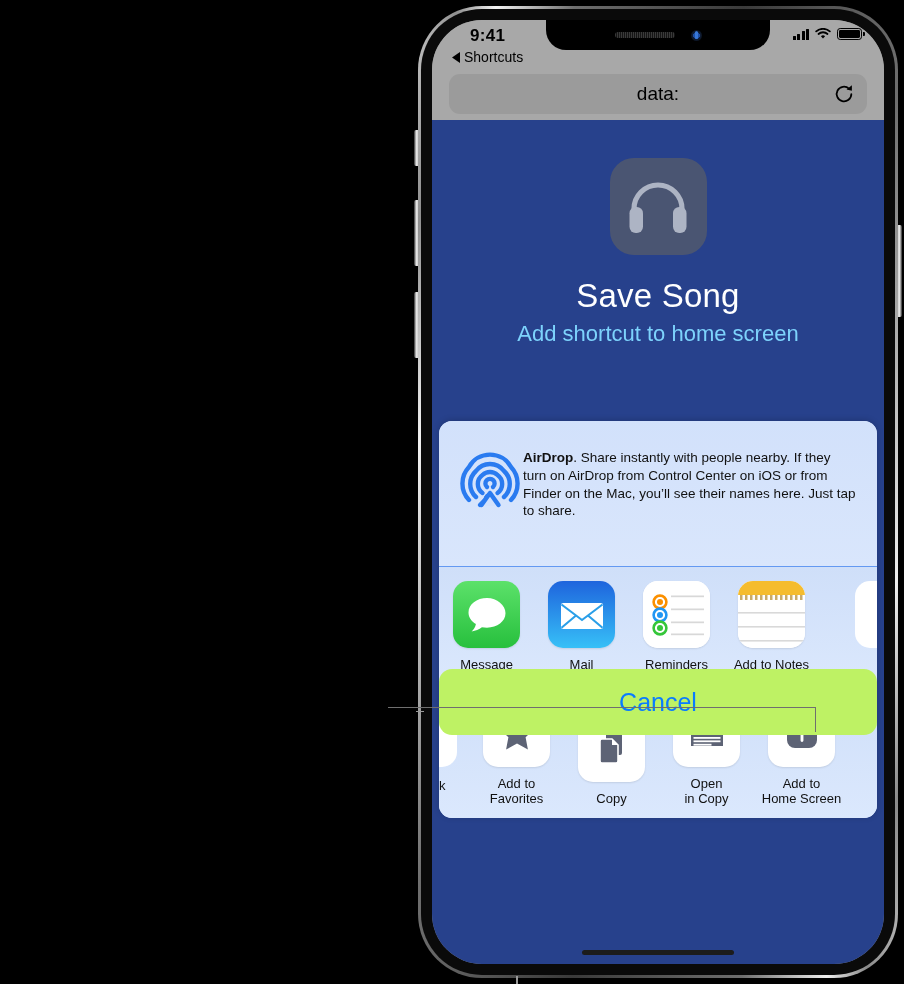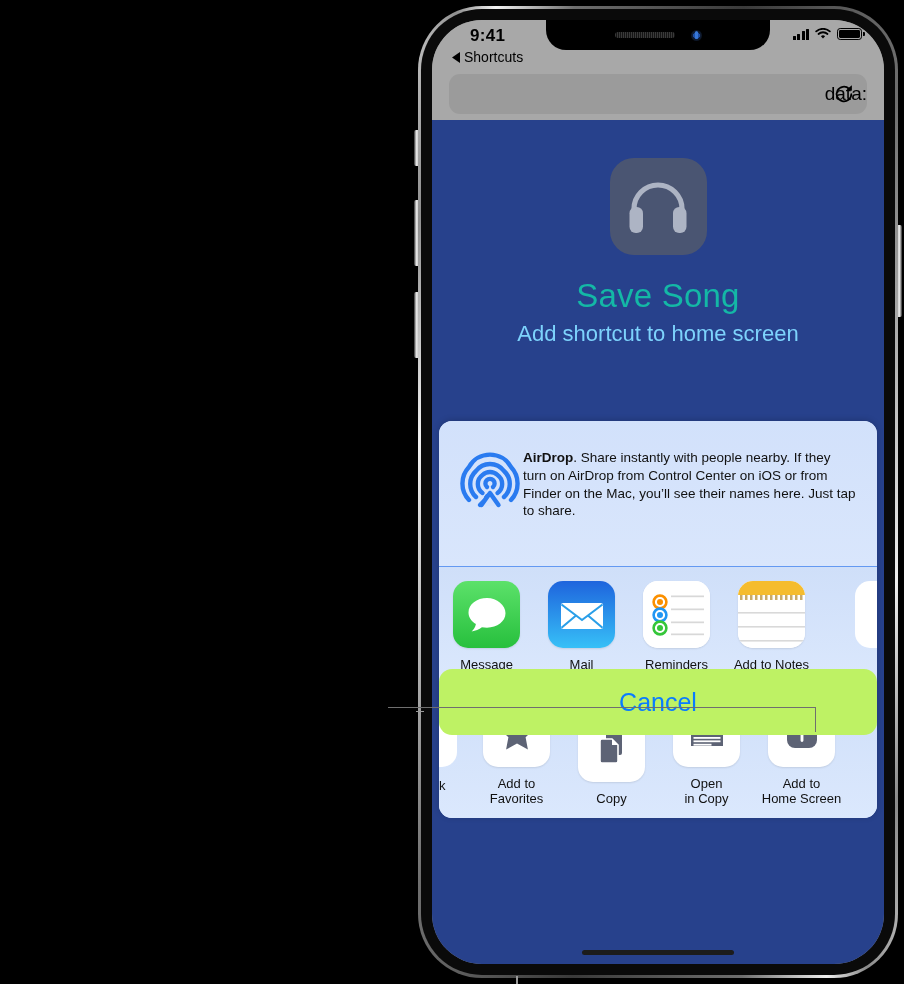--- a/index.html
+++ b/index.html
@@ -106,21 +106,21 @@
 
   
   .urlbar-wrap {
     position: absolute; top: 48px; left: 0; right: 0; height: 52px;
     background: #a8a8a8; z-index: 25;
     display: flex; align-items: center; justify-content: center;
   }
   .urlbar {
     width: 418px; height: 40px; border-radius: 11px;
     background: #9b9b9b;
-    display: flex; align-items: center; justify-content: flex-end;
+    display: flex; align-items: center; justify-content: center;
     position: relative;
   }
   .urlbar .urltext { font-size: 19px; color: #000; font-weight: 400; }
   .reload {
     position: absolute; right: 12px; top: 50%; transform: translateY(-50%);
     width: 22px; height: 22px;
   }
 
   
   .page {
@@ -131,21 +131,21 @@
   .hero { padding-top: 38px; text-align: center; }
   .hero-icon {
     width: 97px; height: 97px; margin: 0 auto;
     border-radius: 24px;
     background: #4e5770;
     display: flex; align-items: center; justify-content: center;
     opacity: .92;
   }
   .hero-title {
     margin-top: 22px;
-    font-size: 33px; color: #14b8a6; font-weight: 400; letter-spacing: .2px;
+    font-size: 33px; color: #ffffff; font-weight: 400; letter-spacing: .2px;
   }
   .hero-sub {
     margin-top: 6px;
     font-size: 22px; color: #7dd3fc; font-weight: 400;
   }
 
   
   .sheet {
     position: absolute; left: 7px; right: 7px; top: 301px;
     border-radius: 13px 13px 13px 13px;

